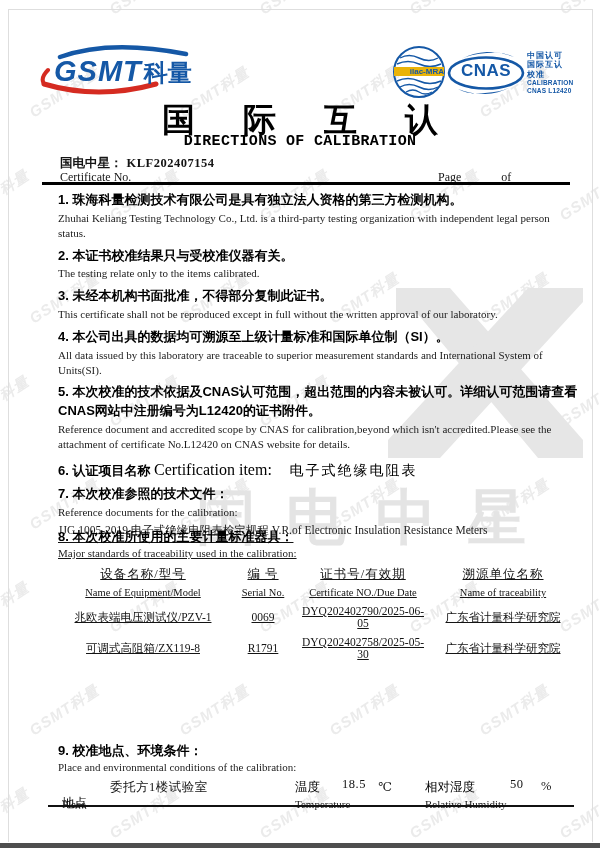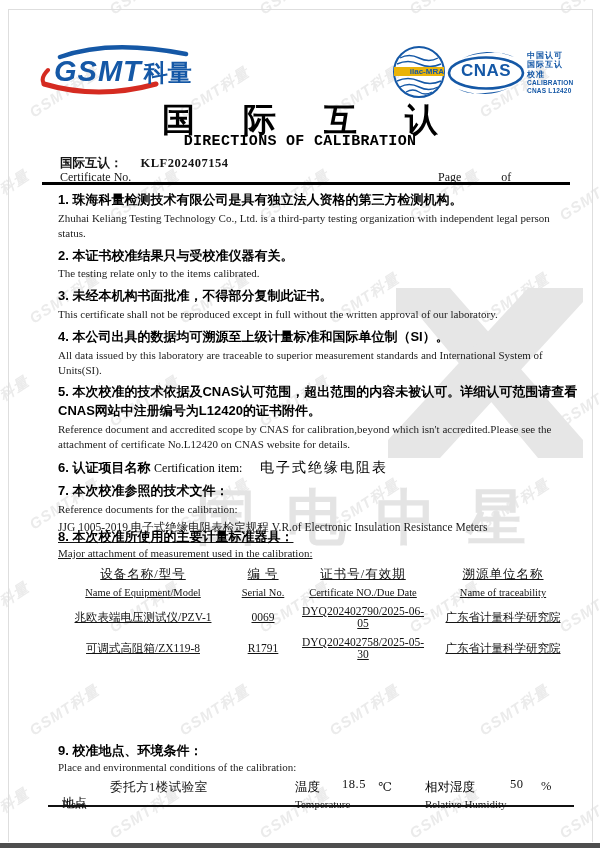--- a/index.html
+++ b/index.html
@@ -48,35 +48,35 @@
   .title { position:absolute; left:0; top:98px; width:600px; text-align:center;
       font-family:"Liberation Sans",sans-serif; font-weight:bold; font-size:33px;
       letter-spacing:48px; text-indent:48px; color:#000; white-space:nowrap; }
   .title-en { position:absolute; left:0; top:133px; width:600px; text-align:center;
       font-family:"Liberation Mono","DejaVu Sans Mono",monospace; font-weight:bold;
       font-size:15px; letter-spacing:0.3px; color:#000; }
 
   
   .cert-left { position:absolute; left:60px; top:153px; }
   .cert-cn { font-family:"Liberation Sans",sans-serif; font-weight:bold; font-size:12.5px; }
-  .cert-no { font-weight:bold; font-size:12.5px; margin-left:18px; letter-spacing:0.5px; }
+  .cert-no { font-weight:bold; font-size:12.5px; margin-left:4px; letter-spacing:0.5px; }
   .cert-en { position:absolute; left:60px; top:170px; font-size:12px; }
   .page-cn { position:absolute; left:438px; top:153px; width:140px; font-size:12px;
              letter-spacing:2px; white-space:nowrap; }
   .page-en { position:absolute; left:438px; top:170px; width:140px; font-size:12px; }
   .page-en .of { margin-left:40px; }
   .hrule { position:absolute; left:42px; right:30px; top:182px; height:2.5px; background:#000; }
 
   
   .items { position:absolute; left:58px; top:191px; width:521px; }
   .item { margin-bottom:4px; }
   .item .cn { font-family:"Liberation Sans",sans-serif; font-weight:bold; font-size:13px;
               line-height:1.45; color:#000; }
   .item .en { font-size:11px; line-height:1.35; color:#1c1c1c; margin-top:1px; margin-bottom:6px; }
-  .inline-en { font-family:"Liberation Serif",serif; font-weight:normal; font-size:12px; }
+  .inline-en { font-family:"Liberation Serif",serif; font-weight:normal; font-size:16px; }
   .inline-val { font-family:"Liberation Serif",serif; font-weight:normal; font-size:14px;
                 margin-left:14px; letter-spacing:2px; }
   .jjg { font-size:11.5px; line-height:1.4; color:#1c1c1c; }
 
   
   .sec8 { position:absolute; left:58px; top:528px; width:521px;text-decoration:underline; }
   .sec8 .cn, .sec9 .cn { font-family:"Liberation Sans",sans-serif; font-weight:bold; font-size:13px; color:#000; }
   .sec8 .en, .sec9 .en { font-size:11px; margin-top:1px; color:#1c1c1c; }
   .std-table { width:520px; margin-top:5px; border-collapse:collapse; }
   .std-table td { text-align:center; vertical-align:middle; padding:2px 0; }
@@ -191,21 +191,21 @@
       <div class="cn">国际互认</div>
       <div class="cn">校准</div>
       <div class="en">CALIBRATION</div>
       <div class="en">CNAS L12420</div>
     </div>
 
     <div class="title">国际互认</div>
     <div class="title-en">DIRECTIONS OF CALIBRATION</div>
 
     <div class="cert-left">
-      <span class="cert-cn">国际互认：</span><span class="cert-no">KLF202407154</span>
+      <span class="cert-cn">国电中星：</span><span class="cert-no">KLF202407154</span>
     </div>
     <div class="cert-en">Certificate No.</div>
     <div class="page-en">
       <span>Page</span><span class="of">of</span>
     </div>
     <div class="hrule"></div>
 
     <div class="items">
       <div class="item">
         <div class="cn">1.  珠海科量检测技术有限公司是具有独立法人资格的第三方检测机构。</div>
@@ -236,21 +236,21 @@
       </div>
       <div class="item">
         <div class="cn">7.  本次校准参照的技术文件：</div>
         <div class="en" style="margin-bottom:2px;">Reference documents for the calibration:</div>
         <div class="jjg">JJG 1005-2019 电子式绝缘电阻表检定规程  V.R.of Electronic Insulation Resistance Meters</div>
       </div>
     </div>
 
     <div class="sec8">
       <div class="cn">8.  本次校准所使用的主要计量标准器具：</div>
-      <div class="en">Major attachment of measurement used in the calibration:</div>
+      <div class="en">Major standards of traceability used in the calibration:</div>
       <table class="std-table">
         <tbody>
             <tr class="hcn">
           <td class="c1">设备名称/型号</td>
           <td class="c2">编    号</td>
           <td class="c3">证书号/有效期</td>
           <td class="c4">溯源单位名称</td>
         </tr>
         <tr class="hen">
           <td>Name of Equipment/Model</td>

